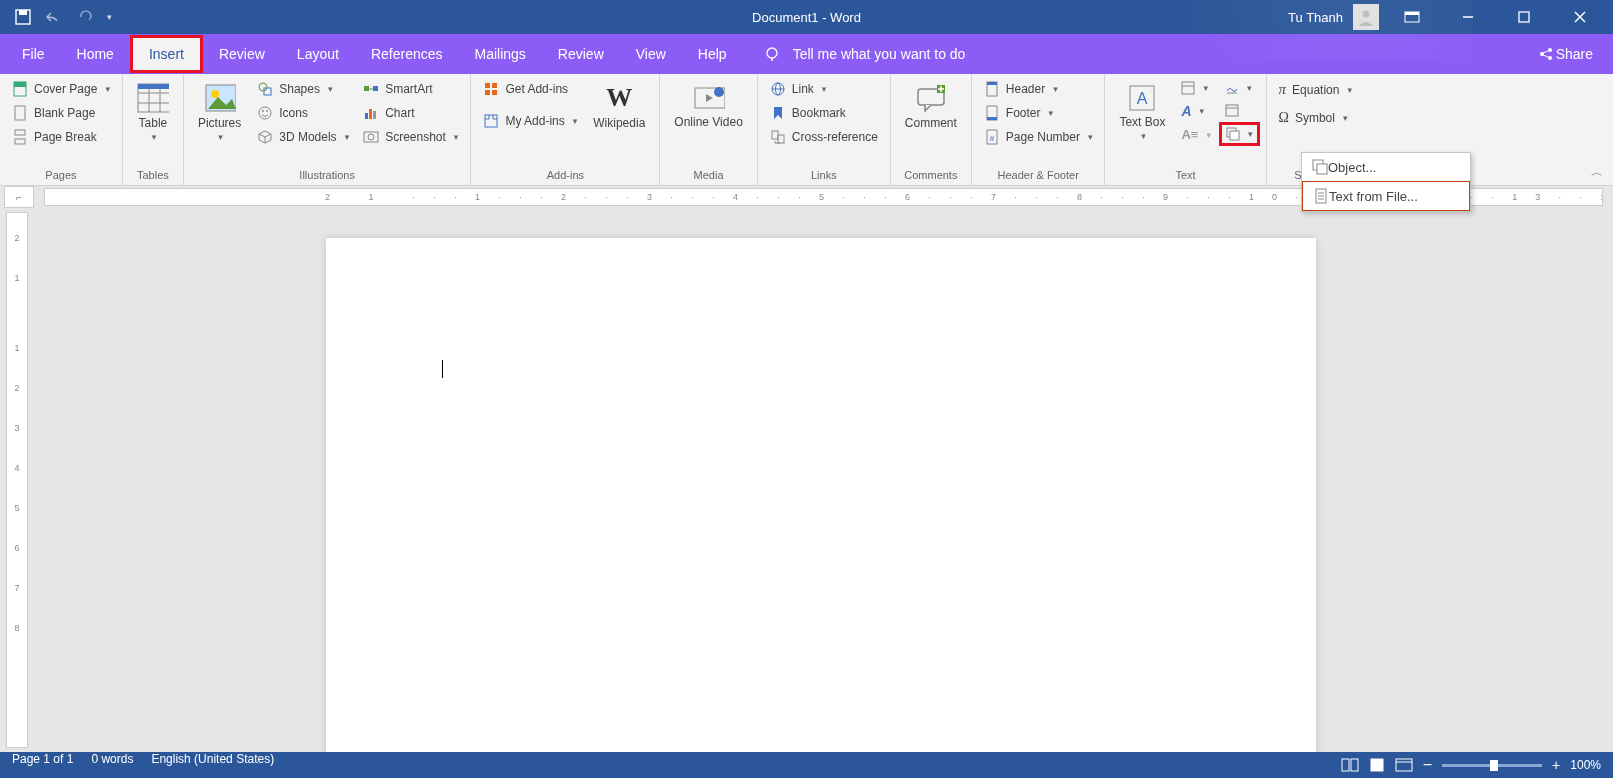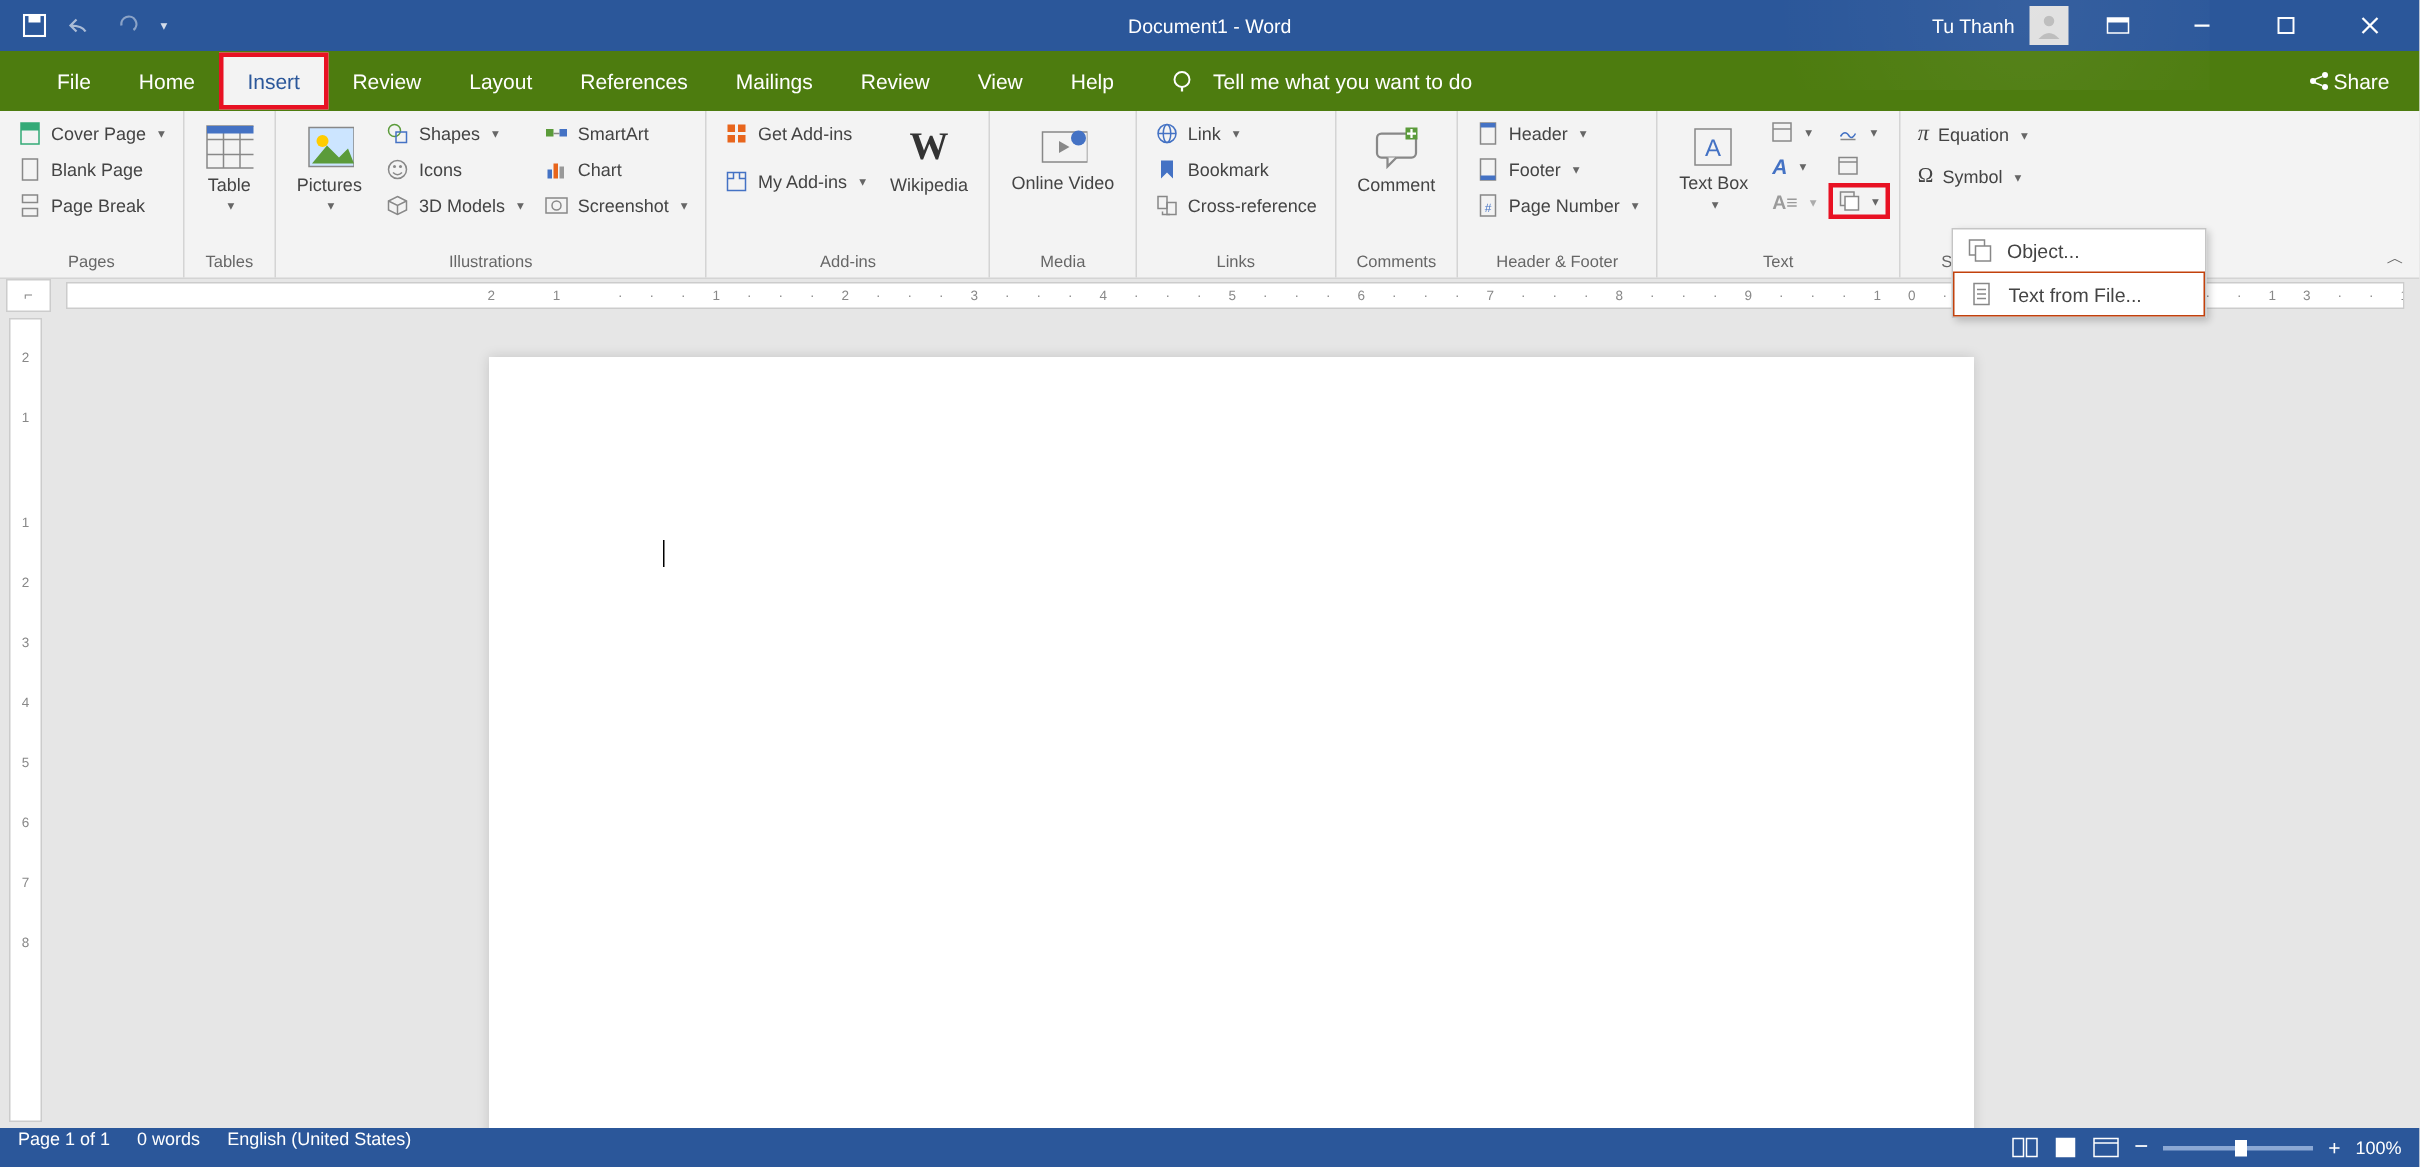--- a/index.html
+++ b/index.html
@@ -4,37 +4,37 @@
 <style>
 *{margin:0;padding:0;box-sizing:border-box;font-family:"Segoe UI",Arial,sans-serif;user-select:none}
 body{width:1613px;height:778px;background:#e6e6e6;display:flex;flex-direction:column;overflow:hidden}
 .titlebar{height:34px;background:linear-gradient(to right,#2b579a 0%,#2b579a 60%,#2b579a 100%);display:flex;align-items:center;color:#fff;font-size:12px;position:relative}
 .titlebar::after{content:"";position:absolute;right:140px;top:-20px;width:400px;height:80px;background:radial-gradient(circle at 70% 30%,rgba(255,255,255,0.05) 0%,transparent 60%);pointer-events:none}
 .qat{display:flex;align-items:center;padding-left:15px;gap:14px}
 .title-center{position:absolute;left:50%;transform:translateX(-50%);font-size:13px}
 .title-right{margin-left:auto;display:flex;align-items:center;gap:10px;padding-right:10px}
 .user-avatar{width:26px;height:26px;background:#e0e0e0;display:flex;align-items:center;justify-content:center}
 .win-btn{width:46px;height:34px;display:flex;align-items:center;justify-content:center;font-size:14px}
-.menubar{height:40px;background:#4d7c0f;display:flex;align-items:center;color:#fff;font-size:14px;padding-left:22px}
+.menubar{height:40px;background:#8b5cf6;display:flex;align-items:center;color:#fff;font-size:14px;padding-left:6px}
 .menu-tab{padding:8px 16px;cursor:pointer}
 .menu-tab.active{background:#f3f3f3;color:#2b579a;border:3px solid #e81123;border-bottom:none}
 .menu-tab.highlight{border:3px solid #e81123}
 .tell-me{display:flex;align-items:center;gap:12px;margin-left:20px;color:#fff}
 .share-btn{margin-left:auto;margin-right:20px;display:flex;align-items:center;gap:2px}
 .ribbon{height:112px;background:#f3f3f3;border-bottom:1px solid #d4d4d4;display:flex;position:relative}
 .ribbon-group{display:flex;flex-direction:column;border-right:1px solid #d4d4d4;padding:4px 6px 2px}
 .group-content{flex:1;display:flex;align-items:flex-start;gap:2px}
 .group-label{text-align:center;font-size:11px;color:#666;padding-bottom:2px}
 .big-btn{display:flex;flex-direction:column;align-items:center;justify-content:center;padding:4px 8px;font-size:12px;color:#444;cursor:pointer;gap:2px}
 .big-btn .icon-box{width:32px;height:32px;display:flex;align-items:center;justify-content:center}
 .small-btn{display:flex;align-items:center;gap:6px;padding:3px 6px;font-size:12px;color:#444;cursor:pointer;white-space:nowrap}
 .col{display:flex;flex-direction:column;gap:2px}
 .caret{font-size:9px;color:#666;margin-left:2px}
 .obj-dropdown{position:absolute;top:78px;left:1301px;width:170px;background:#fff;border:1px solid #c5c5c5;box-shadow:2px 2px 5px rgba(0,0,0,0.2);z-index:100}
-.obj-item{display:flex;align-items:center;gap:10px;padding:6px 10px;font-size:13px;color:#444}
+.obj-item{display:flex;align-items:center;padding:6px 10px;font-size:13px;color:#444}
 .obj-item.hl{border:1px solid #c2410c}
 .obj-btn-hl{border:3px solid #e81123;padding:1px}
 .ruler-area{height:22px;background:#e6e6e6;display:flex;align-items:center}
 .ruler-corner{width:30px;height:22px;display:flex;align-items:center;justify-content:center;font-size:10px;color:#888;border:1px solid #ccc;background:#fff;margin-left:4px}
 .h-ruler{flex:1;height:18px;background:#fff;border:1px solid #ccc;margin:0 10px;font-size:9px;color:#888;display:flex;align-items:center;padding-left:280px;letter-spacing:18px;white-space:nowrap;overflow:hidden}
 .doc-area{flex:1;display:flex;background:#e6e6e6;overflow:hidden}
 .v-ruler{width:22px;background:#fff;border:1px solid #ccc;margin:4px 0 4px 6px;font-size:9px;color:#888;display:flex;flex-direction:column;align-items:center;padding-top:20px;gap:30px}
 .page-wrap{flex:1;display:flex;justify-content:center;padding-top:30px;overflow:hidden}
 .page{width:990px;height:600px;background:#fff;box-shadow:0 0 8px rgba(0,0,0,0.15);position:relative}
 .cursor{position:absolute;left:116px;top:122px;width:1px;height:18px;background:#000}

